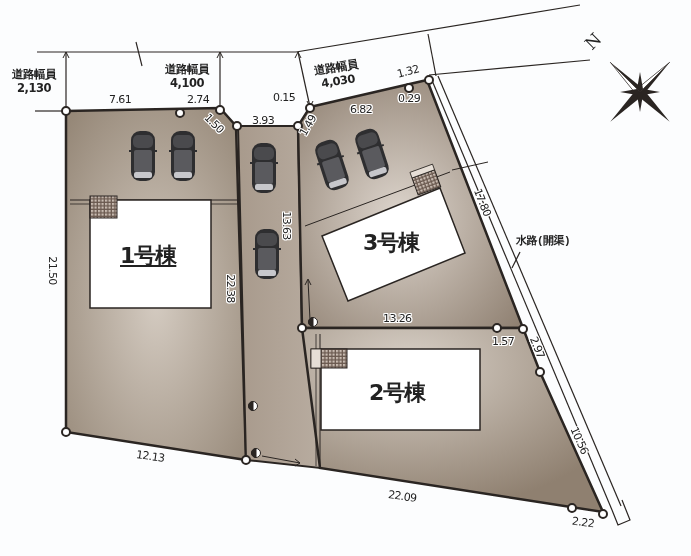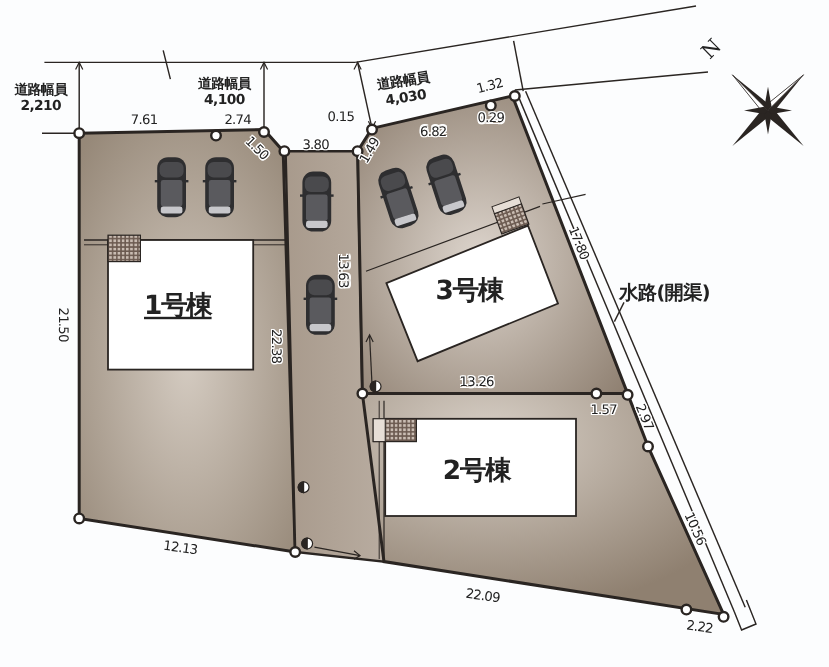--- a/index.html
+++ b/index.html
@@ -6,21 +6,21 @@
   body { width: 691px; height: 556px; position: relative; overflow: hidden;
          font-family: "DejaVu Sans", "Liberation Sans", sans-serif; }
   svg { position: absolute; left: 0; top: 0; }
   .lbl { position: absolute; color: #222; white-space: nowrap; line-height: 1; }
   .title { font-size: 14px; font-weight: bold; text-align: center; left: 72px; top: 8px; width: 210px; line-height: 16px; letter-spacing: -0.5px; }
   .road { font-size: 11.5px; font-weight: bold; text-align: center; line-height: 14px; letter-spacing: -0.5px; }
   .dim { font-size: 11px; color: #222; letter-spacing: -0.6px; }
   .dimw { font-size: 11px; color: #222; letter-spacing: -0.6px;
           text-shadow: -1px -1px 0 #fff, 1px -1px 0 #fff, -1px 1px 0 #fff, 1px 1px 0 #fff, 0 1px 0 #fff, 0 -1px 0 #fff, 1px 0 0 #fff, -1px 0 0 #fff; }
   .bldg { font-size: 22px; font-weight: bold; color: #222; letter-spacing: -1px; }
-  .water { font-size: 16px; font-weight: bold; letter-spacing: -0.5px; }
+  .water { font-size: 11px; font-weight: bold; letter-spacing: -0.5px; font-family: Liberation Mono, monospace; }
 </style>
 </head>
 <body>
 
 <svg width="691" height="556" viewBox="0 0 691 556">
   <defs>
     <radialGradient id="gLot1" cx="0.5" cy="0.55" r="0.7">
       <stop offset="0" stop-color="#d4cbc1"></stop>
       <stop offset="1" stop-color="#968878"></stop>
     </radialGradient>
@@ -161,21 +161,21 @@
       <polygon points="20,0 3,-3 0,0 3,3" fill="#2a2522"></polygon>
     </g>
   </g>
 </svg>
 
 <div class="lbl title">
 </div>
 
 <div class="lbl road" style="left:2px; top:67px; width:64px;">
   <div>道路幅員</div>
-  <div>2,210</div>
+  <div>2,130</div>
 </div>
 <div class="lbl road" style="left:155px; top:62px; width:64px;">
   <div>道路幅員</div>
   <div>4,100</div>
 </div>
 <div class="lbl road" style="left:305px; top:60px; width:64px; transform:rotate(-9deg);">
   <div>道路幅員</div>
   <div>4,030</div>
 </div>
 
@@ -183,21 +183,21 @@
 
 <div class="lbl bldg" style="left:120px; top:245px;text-decoration:underline;">1号棟</div>
 <div class="lbl bldg" style="left:363px; top:232px;">3号棟</div>
 <div class="lbl bldg" style="left:369px; top:382px;">2号棟</div>
 
 <div class="lbl water" style="left:516px; top:236px;">水路(開渠)</div>
 
 <div class="lbl dim" style="left:109px; top:94px;">7.61</div>
 <div class="lbl dim" style="left:187px; top:94px;">2.74</div>
 <div class="lbl dimw" style="left:203px; top:118px; transform:rotate(45deg);">1.50</div>
-<div class="lbl dimw" style="left:252px; top:115px;">3.80</div>
+<div class="lbl dimw" style="left:252px; top:115px;">3.93</div>
 <div class="lbl dim" style="left:273px; top:92px;">0.15</div>
 <div class="lbl dimw" style="left:297px; top:120px; transform:rotate(-60deg);">1.49</div>
 <div class="lbl dimw" style="left:350px; top:104px;">6.82</div>
 <div class="lbl dim" style="left:397px; top:66px; transform:rotate(-15deg);">1.32</div>
 <div class="lbl dimw" style="left:398px; top:93px;">0.29</div>
 <div class="lbl dim" style="left:38px; top:265px; transform:rotate(90deg);">21.50</div>
 <div class="lbl dimw" style="left:216px; top:283px; transform:rotate(90deg);">22.38</div>
 <div class="lbl dimw" style="left:272px; top:220px; transform:rotate(90deg);">13.63</div>
 <div class="lbl dimw" style="left:468px; top:197px; transform:rotate(68deg);">17.80</div>
 <div class="lbl dimw" style="left:383px; top:313px;">13.26</div>

